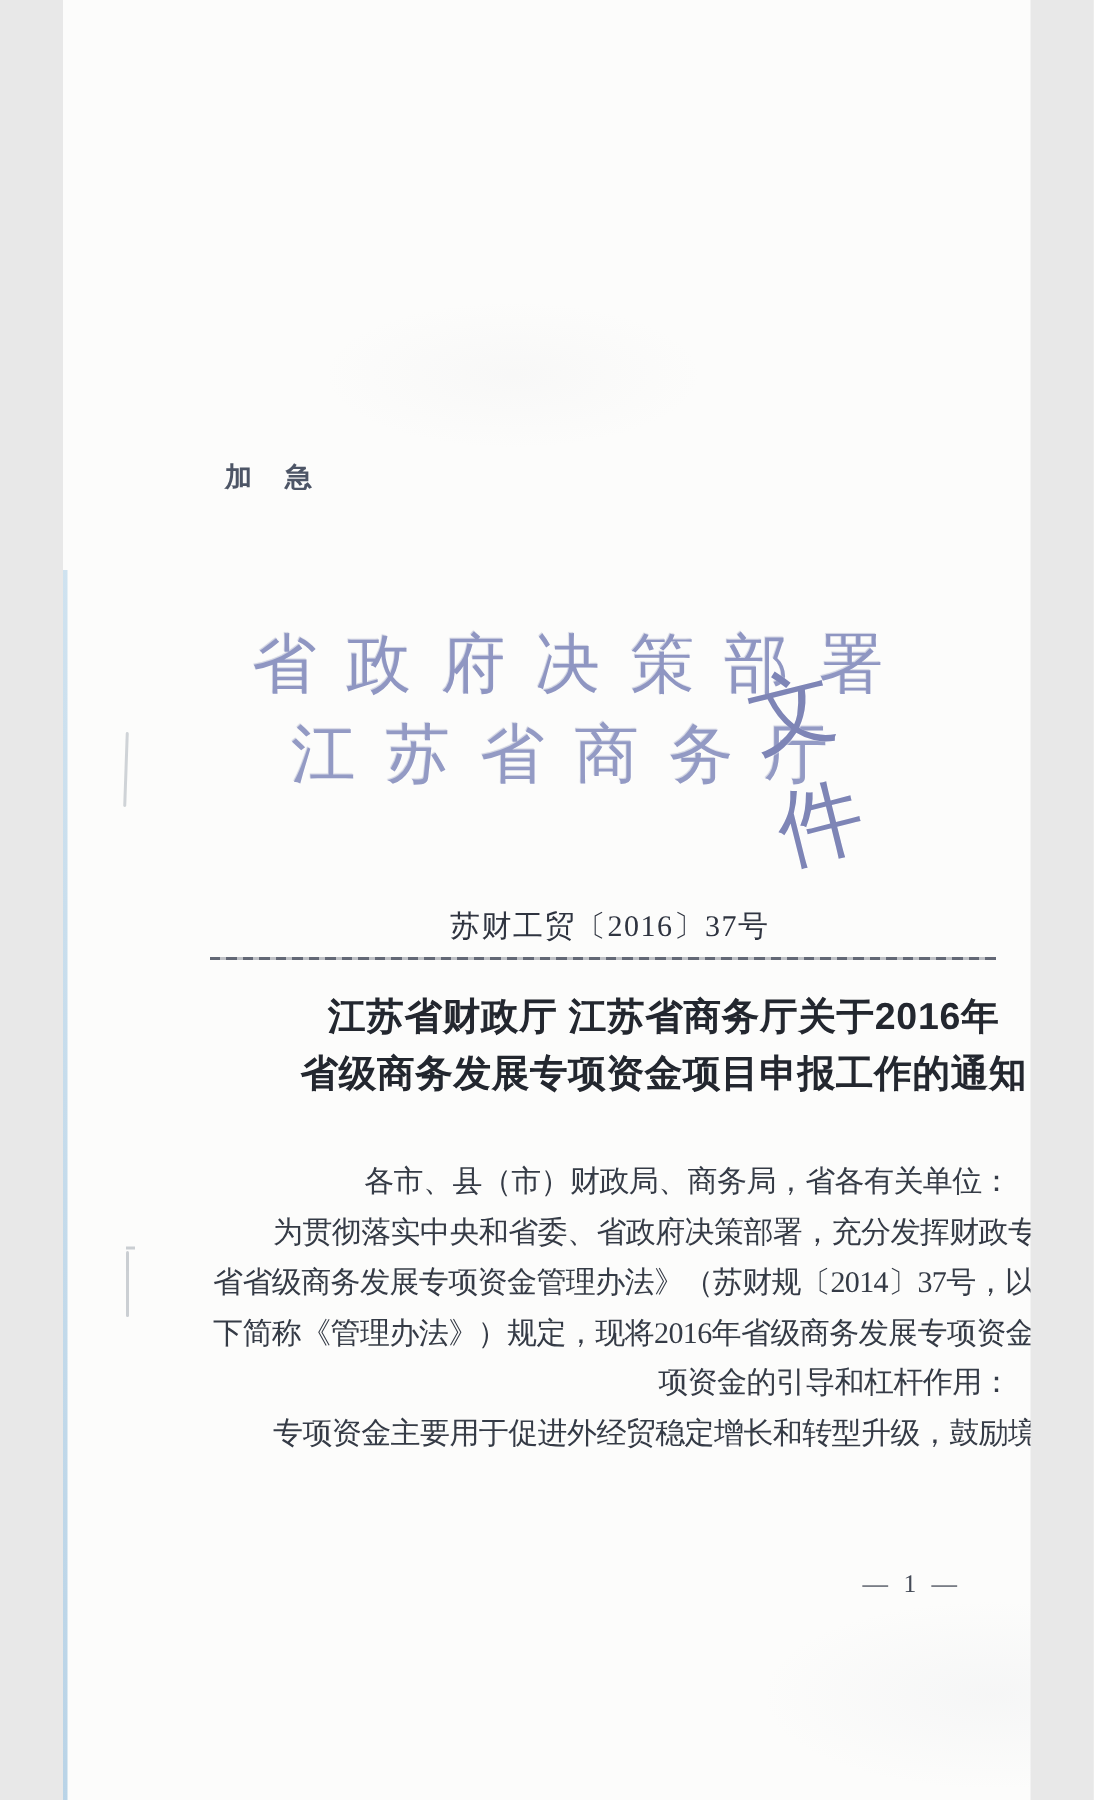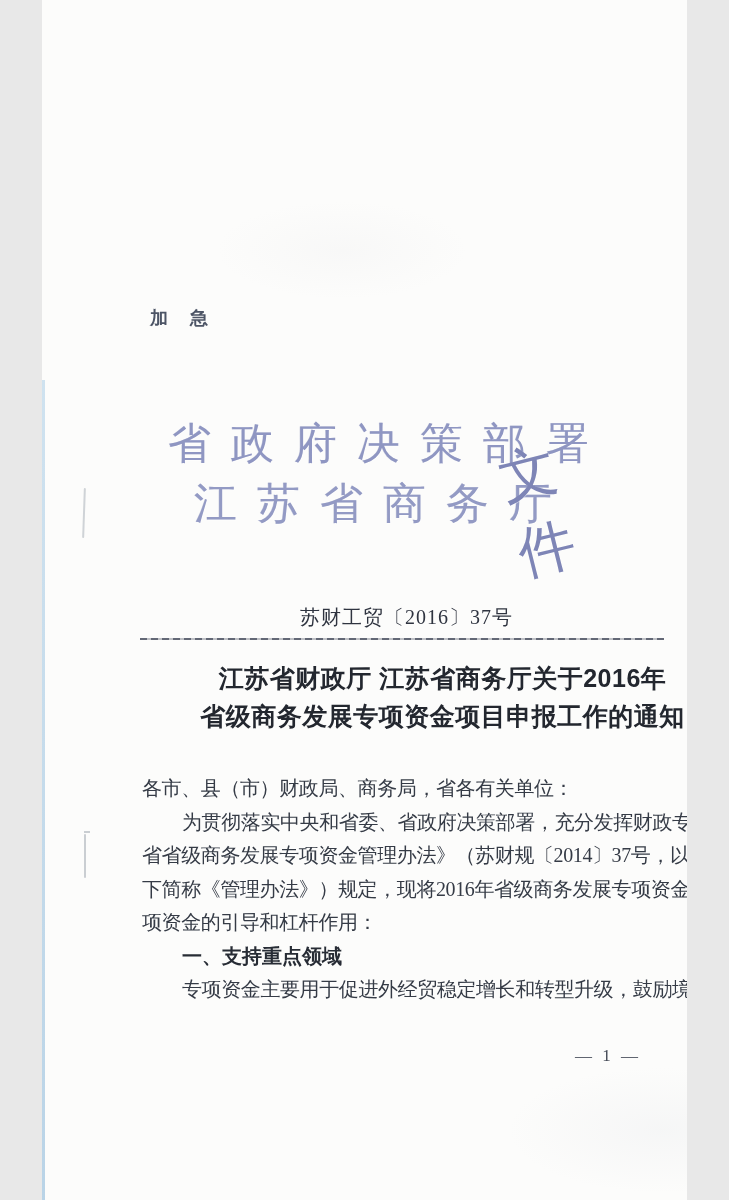--- a/index.html
+++ b/index.html
@@ -68,21 +68,21 @@
     position: absolute; left: 0; top: 659px; width: 729px;
     text-align: center;
     font-family: "Liberation Sans", "DejaVu Sans", sans-serif;
     font-weight: bold; font-size: 25px; line-height: 38px;
     color: #23272f; letter-spacing: 0.5px; padding-left: 36px;
   }
 
   .body-text {
     position: absolute; left: 100px; top: 772px; width: 532px;
     font-size: 20px; line-height: 33.5px; color: #353b46;
-    letter-spacing: -0.4px; white-space: nowrap;
+    letter-spacing: -0.4px; white-space: nowrap; text-align: right;
   }
   .body-line { height: 33.5px; }
   .indent { text-indent: 2em; }
   .heading {
     font-family: "Liberation Sans", "DejaVu Sans", sans-serif;
     font-weight: bold; color: #272c35; letter-spacing: 0;
   }
 
   .page-number {
     position: absolute; left: 533px; top: 1046px;
@@ -114,19 +114,18 @@
     <div>江苏省财政厅 江苏省商务厅关于2016年</div>
     <div>省级商务发展专项资金项目申报工作的通知</div>
   </div>
 
   <div class="body-text">
     <div class="body-line">各市、县（市）财政局、商务局，省各有关单位：</div>
     <div class="body-line indent">为贯彻落实中央和省委、省政府决策部署，充分发挥财政专</div>
     <div class="body-line">省省级商务发展专项资金管理办法》（苏财规〔2014〕37号，以</div>
     <div class="body-line">下简称《管理办法》）规定，现将2016年省级商务发展专项资金</div>
     <div class="body-line">项资金的引导和杠杆作用：</div>
-    <div class="body-line indent heading">一、支持重点领域</div>
     <div class="body-line indent">专项资金主要用于促进外经贸稳定增长和转型升级，鼓励境</div>
   </div>
 
   <div class="page-number">— 1 —</div>
 
 </div>
 
 </body></html>

